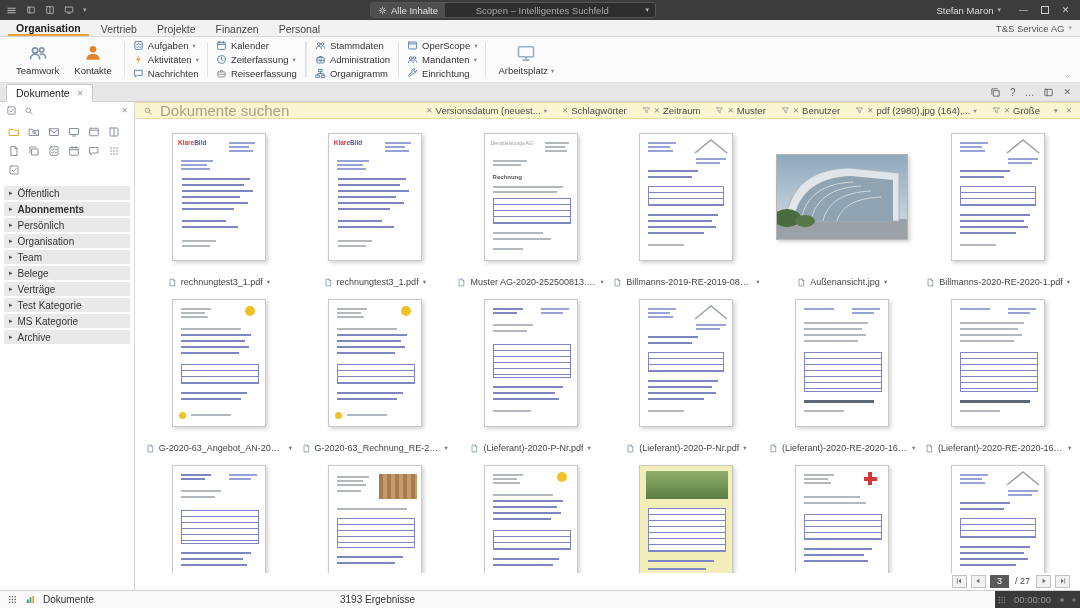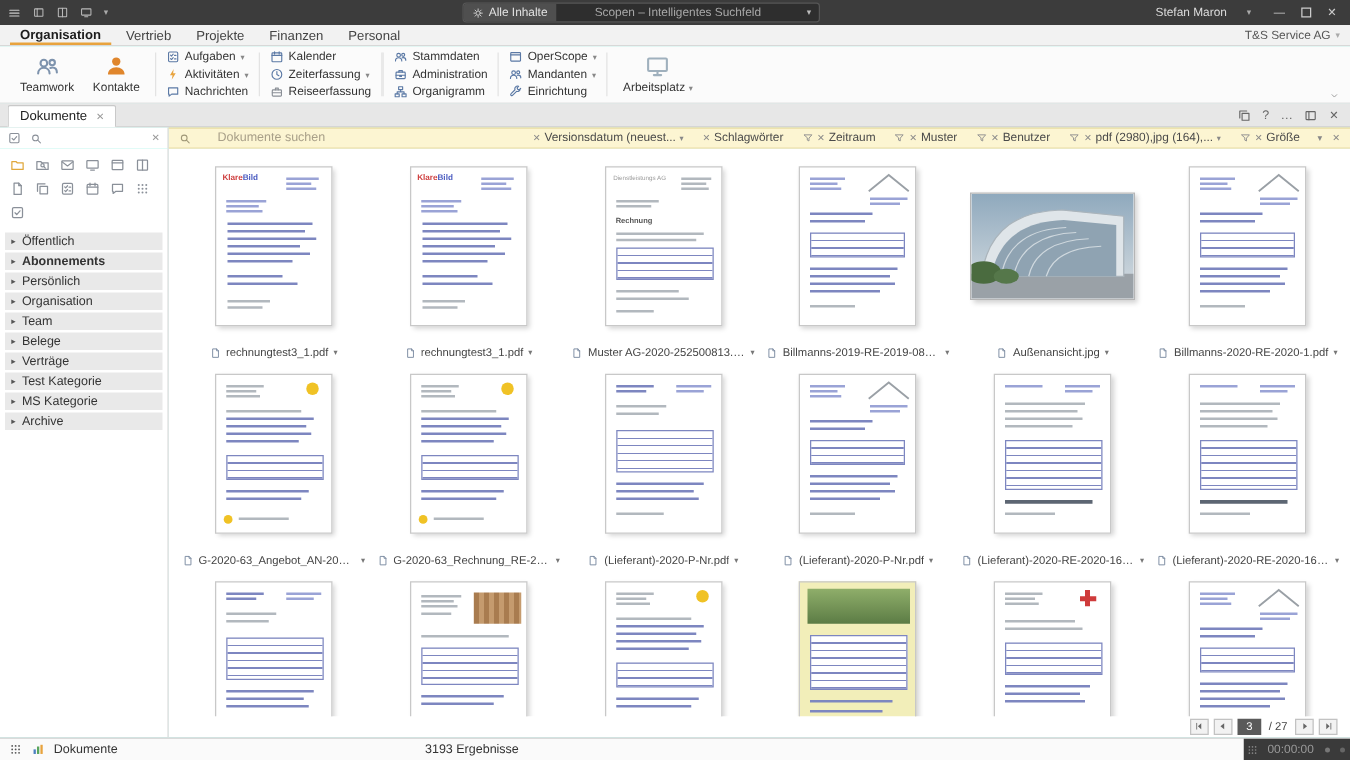--- a/index.html
+++ b/index.html
@@ -1,27 +1,27 @@
 <!DOCTYPE html>
 <html><head>
 <meta charset="utf-8">
 <style>
   * { margin:0; padding:0; box-sizing:border-box; }
   html,body { font-family:"Liberation Sans", sans-serif; }
-  .app { width:1080px; height:608px; background:#5eead4; display:flex; flex-direction:column; overflow:hidden; font-size:11px; color:#333; position:relative; }
+  .app { width:1080px; height:608px; background:#eab308; display:flex; flex-direction:column; overflow:hidden; font-size:11px; color:#333; position:relative; }
 
   
   .titlebar { height:20px; background:#3c3c3c; display:flex; align-items:center; padding:0 6px; gap:10px; color:#c9c9c9; flex:0 0 auto; position:relative; }
   .tb-icons { display:flex; gap:9px; align-items:center; }
   .searchwrap { position:absolute; left:370px; top:2px; width:286px; height:16px; background:#2e2e2e; border:1px solid #565656; border-radius:3px; display:flex; align-items:center; overflow:hidden; }
   .scope { background:#4f4f4f; height:100%; display:flex; align-items:center; gap:4px; padding:0 7px; font-size:9.5px; color:#e2e2e2; }
   .stext { flex:1; text-align:center; color:#a8a8a8; font-size:9.5px; white-space:nowrap; overflow:hidden; }
   .scaret { padding:0 6px; font-size:7px; color:#bbb; }
   .tb-right { margin-left:auto; display:flex; align-items:center; gap:4px; }
-  .user { font-size:9.5px; color:#ddd; display:flex; gap:16px; align-items:center; padding-right:10px; }
+  .user { font-size:9.5px; color:#ddd; display:flex; gap:4px; align-items:center; padding-right:10px; }
   .ccar { font-size:7px; color:#aaa; }
   .wbtn { width:17px; height:16px; display:flex; align-items:center; justify-content:center; font-size:9px; color:#ccc; }
   .maxbox { width:8px; height:8px; border:1px solid #ccc; display:block; }
 
   
   .menubar { height:17px; background:#f2f2f2; border-bottom:1px solid #d8d8d8; display:flex; align-items:center; padding:0 8px; flex:0 0 auto; }
   #menu-tabs { display:flex; gap:4px; height:100%; align-items:stretch; }
   .mtab { padding:2px 8px 0 8px; font-size:10.5px; color:#444; display:flex; align-items:center; }
   .mtab.active { font-weight:bold; color:#1c1c1c; border-bottom:2px solid #e8a33d; }
   .company { margin-left:auto; font-size:9.5px; color:#555; display:flex; gap:4px; align-items:center; }
@@ -42,21 +42,21 @@
   .doctab { height:18px; background:#fff; border:1px solid #c9c9c9; border-bottom:1px solid #fff; display:flex; align-items:center; gap:7px; padding:0 9px; font-size:10.5px; color:#222; border-radius:2px 2px 0 0; margin-bottom:-1px; }
   .tabclose { color:#999; font-size:8px; }
   .striptools { margin-left:auto; display:flex; align-items:center; gap:9px; padding:0 9px; height:100%; color:#666; font-size:10px; }
   .striptools span { display:flex; align-items:center; }
 
   
   .filterrow { height:17px; display:flex; flex:0 0 auto; }
   .sb-head { width:135px; background:#fff; border-right:1px solid #d5d5d5; display:flex; align-items:center; padding:0 6px; gap:7px; flex:0 0 auto; }
   .sb-head .hx { margin-left:auto; color:#999; font-size:8px; }
   .filterbar { flex:1; background:#fcf5d2; border-top:1px solid #e9dca4; border-bottom:1px solid #e9dca4; display:flex; align-items:center; padding:0 8px; overflow:hidden; }
-  .fplaceholder { color:#a9a089; font-size:10px; margin-left:21px; white-space:nowrap; }
+  .fplaceholder { color:#a9a089; font-size:15px; margin-left:7px; white-space:nowrap; }
   .chips { display:flex; align-items:center; gap:15px; margin-left:auto; }
   .chip { display:flex; align-items:center; gap:3px; font-size:9.5px; color:#4a4a4a; white-space:nowrap; }
   .chip .x { color:#8a8a8a; font-size:7.5px; }
   .chip .ccaret { font-size:6.5px; color:#888; }
   .fb-end { display:flex; gap:8px; margin-left:14px; color:#888; font-size:7.5px; align-items:center; }
 
   
   .bodyrow { flex:1; display:flex; min-height:0; }
   .sidebar { width:135px; border-right:1px solid #d5d5d5; background:#fff; display:flex; flex-direction:column; padding:3px 4px 0 4px; flex:0 0 auto; }
   .sb-iconrow { display:flex; gap:4px; padding:2px 2px; align-items:center; }

